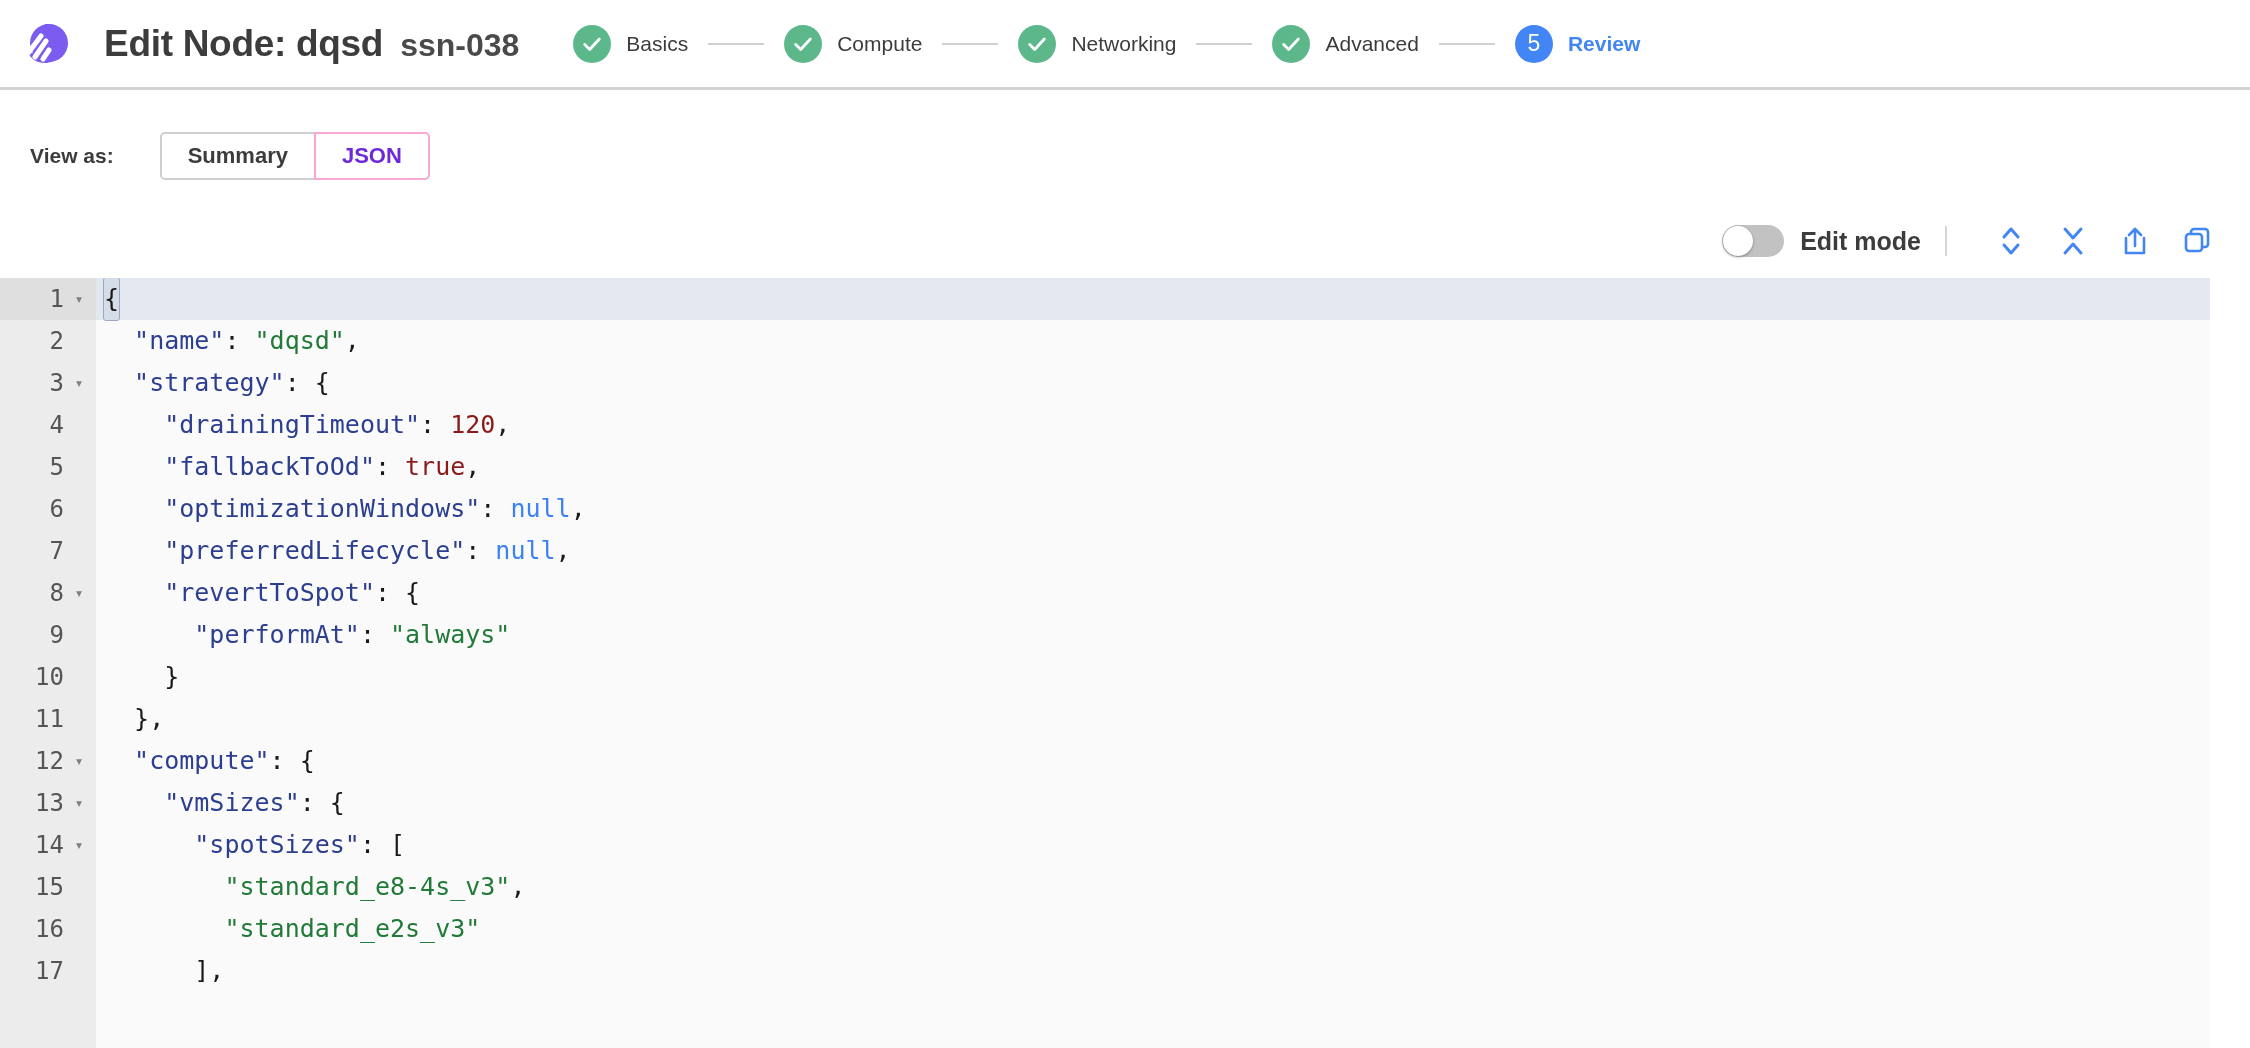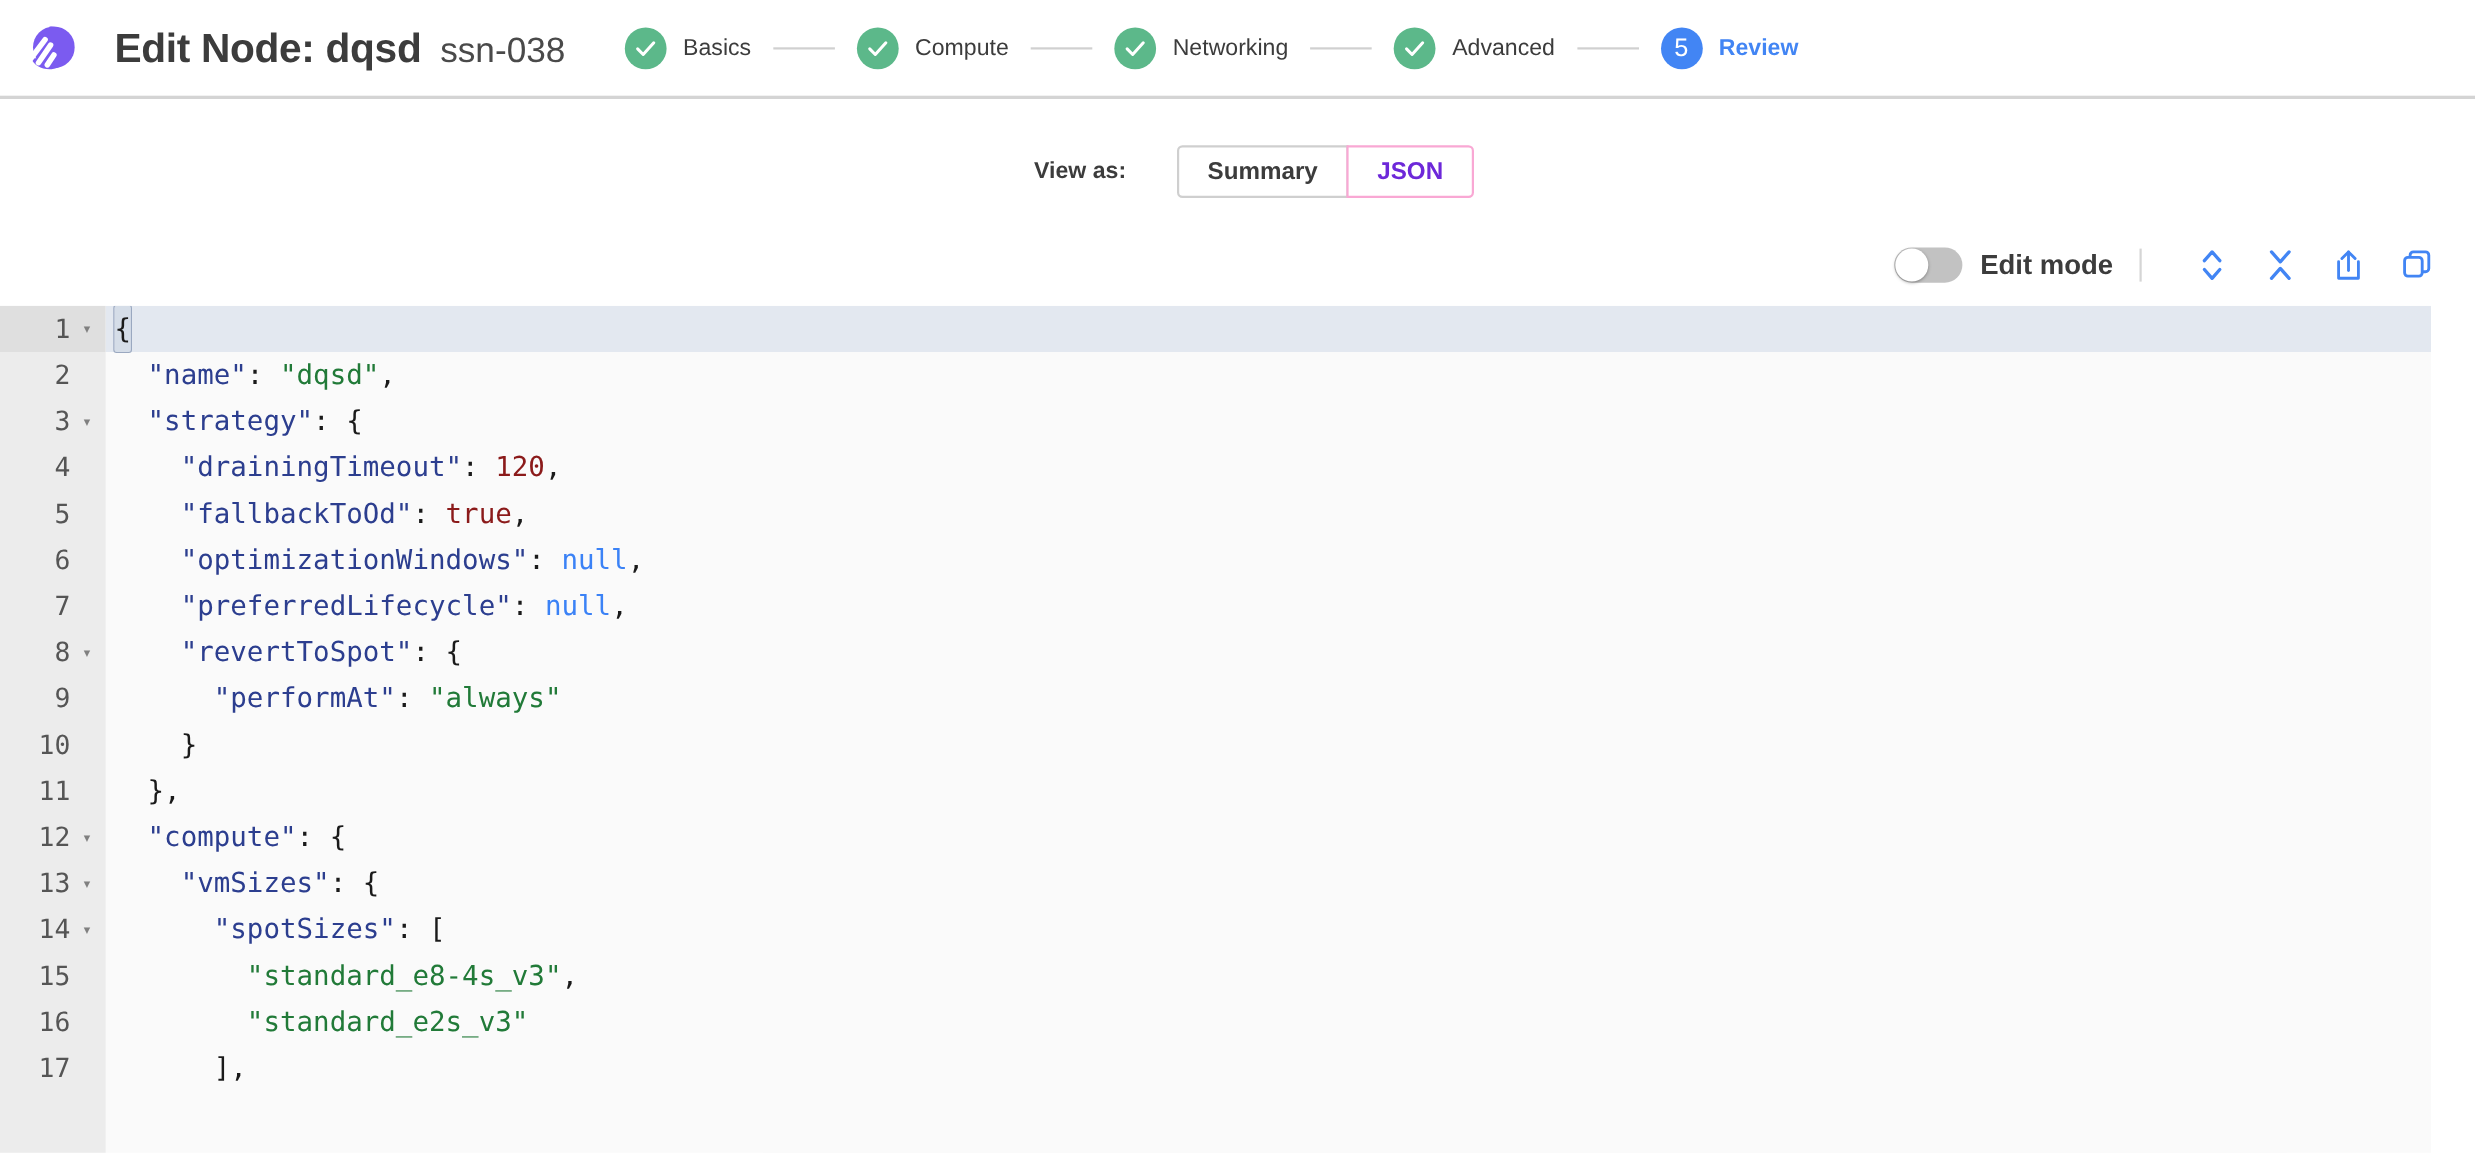--- a/index.html
+++ b/index.html
@@ -43,21 +43,21 @@
 
   .title-main {
     font-size: 37px;
     font-weight: bold;
     color: #3c3c3c;
     letter-spacing: -0.3px;
   }
 
   .title-sub {
     font-size: 32px;
-    font-weight: normal;
+    font-weight: bold;
     color: #4a4a4a;
     margin-left: 17px;
   }
 
   
   .stepper {
     display: flex;
     align-items: center;
     margin-left: 40px;
     flex: 1 1 auto;
@@ -108,21 +108,20 @@
     margin: 0 20px;
     flex: 0 0 auto;
   }
 
   
   .viewas-row {
     display: flex;
     align-items: center;
     margin-top: 42px;
     padding-left: 30px;
-    justify-content: center;
   }
 
   .viewas-label {
     font-size: 21px;
     font-weight: bold;
     color: #3c3c3c;
     margin-right: 46px;
   }
 
   .seg-group { display: flex; }

